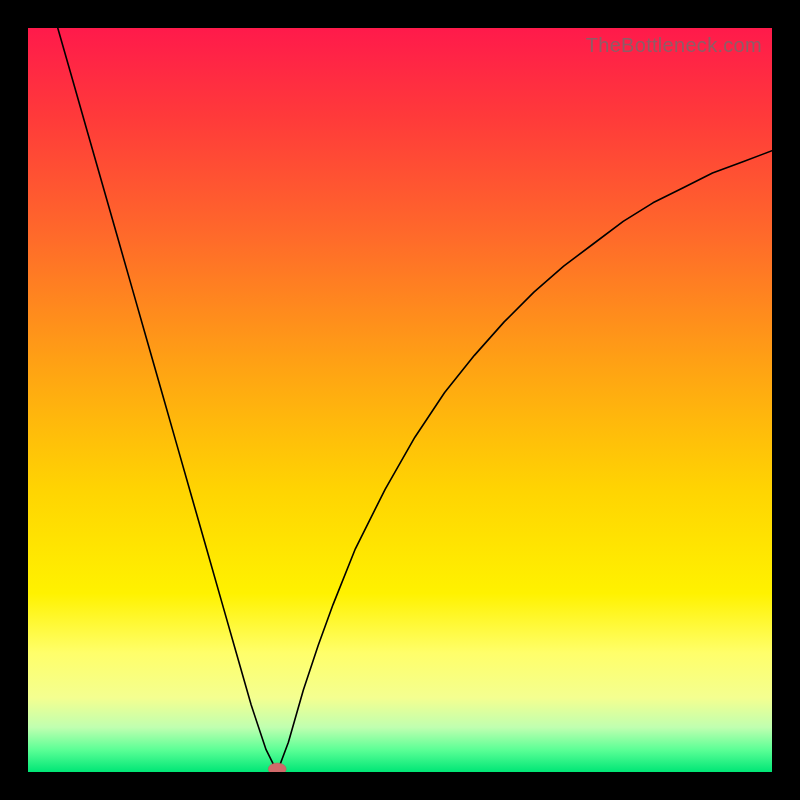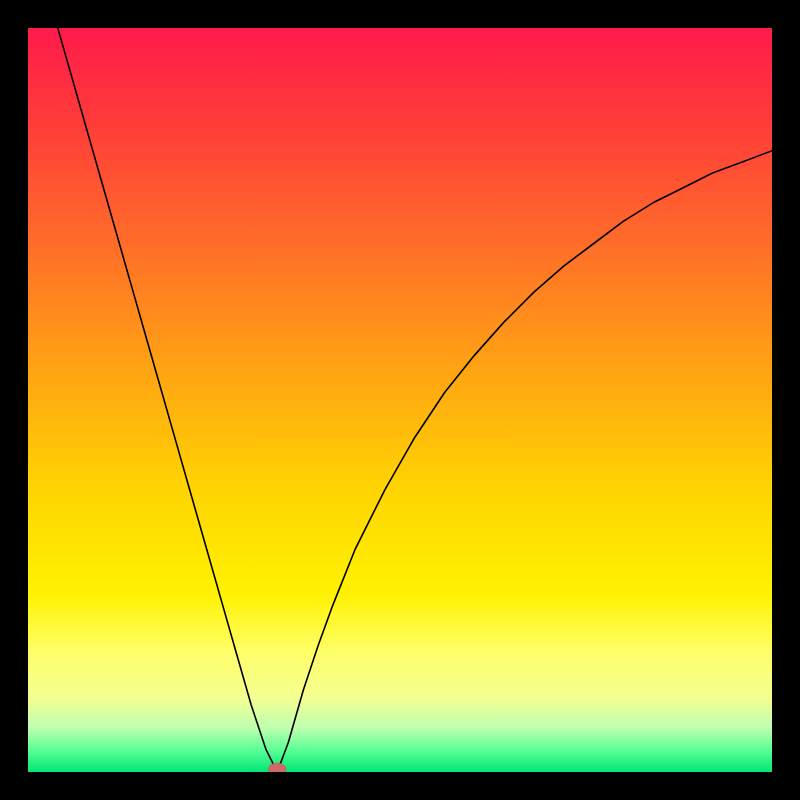--- a/index.html
+++ b/index.html
@@ -49,19 +49,20 @@
     fill: #d06a6a;
     stroke: #c05a5a;
     stroke-width: 0.5;
   }
 </style>
 </head>
 <body>
 
 <div class="frame">
   <div class="plot">
+    <span class="watermark">TheBottleneck.com</span>
     <svg class="svglayer" viewBox="0 0 744 744" preserveAspectRatio="none">
       <path id="left-path" class="curve" d="M29.76 0.00 L44.64 52.08 L59.52 104.16 L74.40 156.24 L89.28 208.32 L104.16 260.40 L119.04 312.48 L133.92 364.56 L148.80 416.64 L163.68 468.72 L178.56 520.80 L193.44 572.88 L208.32 624.96 L223.20 677.04 L238.08 721.68 L249.24 744.00"></path>
       <path id="right-path" class="curve" d="M249.24 744.00 L260.40 714.24 L275.28 662.16 L290.16 617.52 L305.04 576.60 L327.36 520.80 L357.12 461.28 L386.88 409.20 L416.64 364.56 L446.40 327.36 L476.16 293.88 L505.92 264.12 L535.68 238.08 L565.44 215.76 L595.20 193.44 L624.96 174.84 L654.72 159.96 L684.48 145.08 L714.24 133.92 L744.00 122.76"></path>
       <ellipse id="min-marker" class="marker" rx="9" ry="6" cx="249.24" cy="741.00"></ellipse>
     </svg>
   </div>
 </div>
 
 </body></html>

